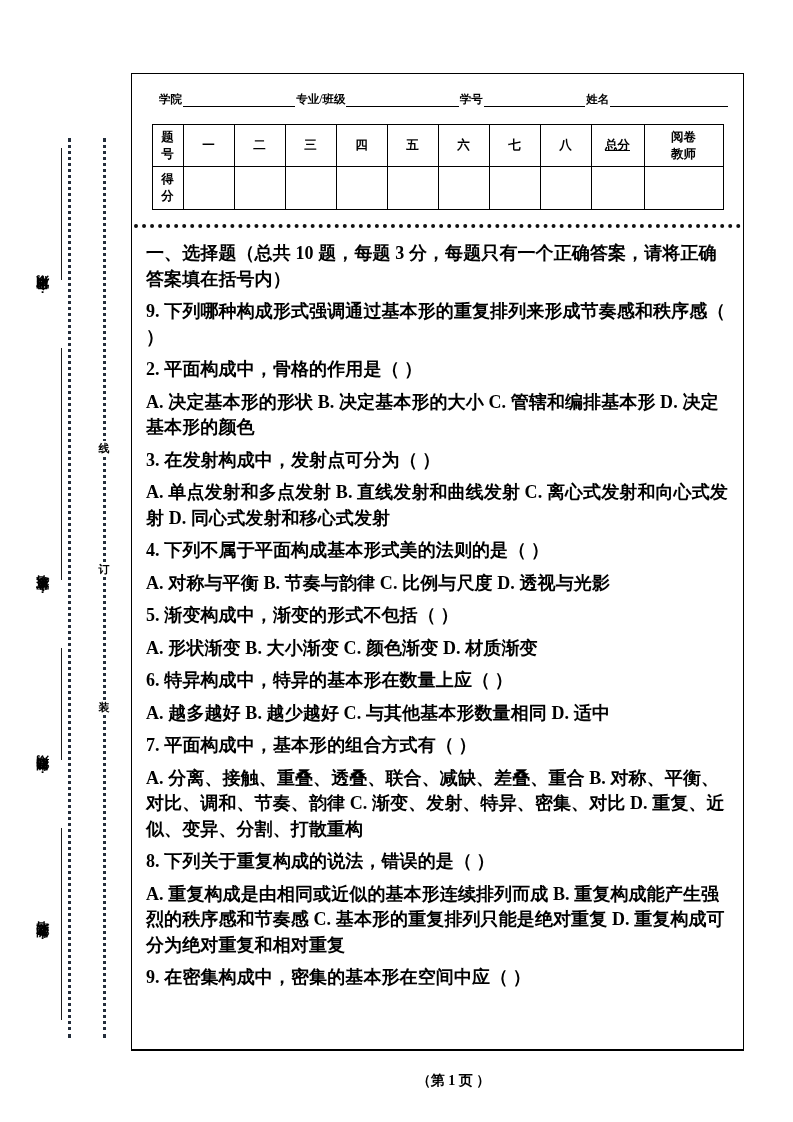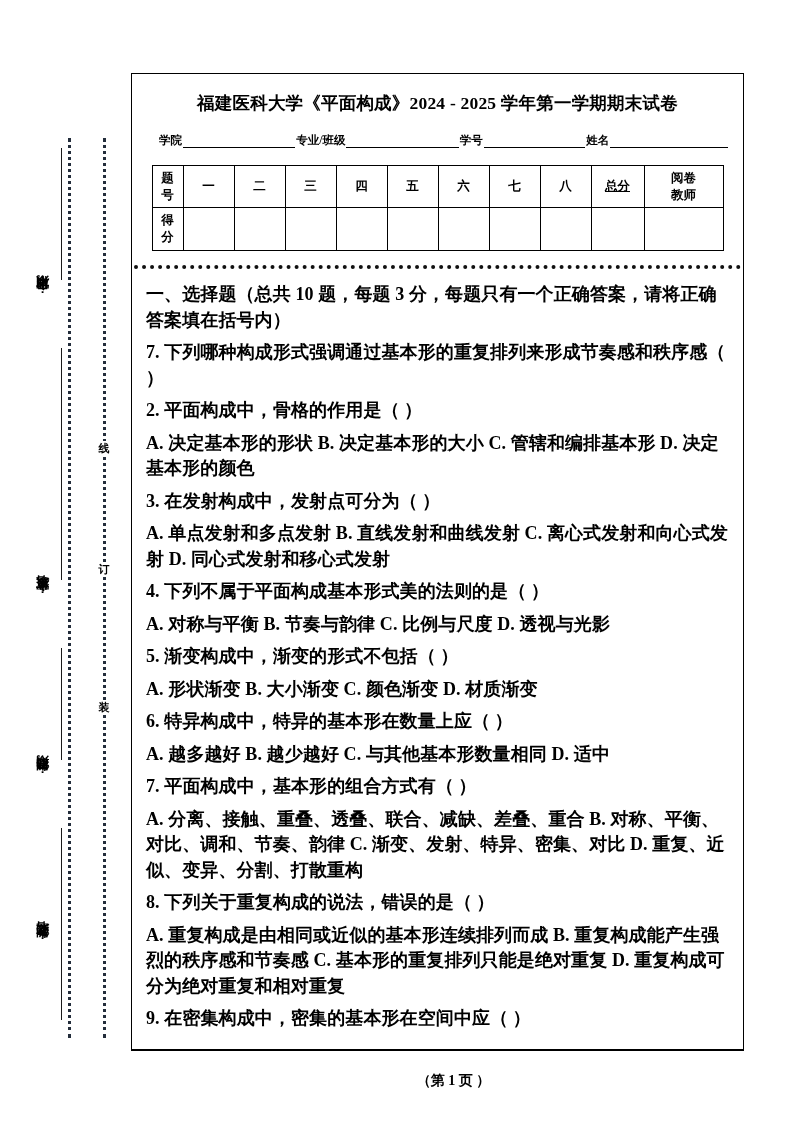--- a/index.html
+++ b/index.html
@@ -208,21 +208,20 @@
 
   <div class="rail outer"></div>
   <div class="rail inner"></div>
   <div class="rail-char r1">线</div>
   <div class="rail-char r2">订</div>
   <div class="rail-char r3">装</div>
 </div>
 
 <div class="frame">
 
-  <div class="paper-title">福建医科大学《平面构成》2024 - 2025 学年第一学期期末试卷</div>
 
   <div class="idline">
     <span class="lbl">学院</span>
     <span class="blank w1"></span>
     <span class="lbl">专业/班级</span>
     <span class="blank w2"></span>
     <span class="lbl">学号</span>
     <span class="blank w3"></span>
     <span class="lbl">姓名</span>
     <span class="blank w4"></span>
@@ -257,21 +256,21 @@
         <td></td>
       </tr>
     </tbody>
   </table>
 
   <div class="dotsep"></div>
 
   <div class="body">
     <p class="section-head">一、选择题（总共 10 题，每题 3 分，每题只有一个正确答案，请将正确答案填在括号内）</p>
 
-    <p class="qtext">7. 下列哪种构成形式强调通过基本形的重复排列来形成节奏感和秩序感（  ）</p>
+    <p class="qtext">9. 下列哪种构成形式强调通过基本形的重复排列来形成节奏感和秩序感（  ）</p>
 
     <p class="qtext">2. 平面构成中，骨格的作用是（  ）</p>
     <p class="qopts">A. 决定基本形的形状  B. 决定基本形的大小  C. 管辖和编排基本形  D. 决定基本形的颜色</p>
 
     <p class="qtext">3. 在发射构成中，发射点可分为（  ）</p>
     <p class="qopts">A. 单点发射和多点发射  B. 直线发射和曲线发射  C. 离心式发射和向心式发射  D. 同心式发射和移心式发射</p>
 
     <p class="qtext">4. 下列不属于平面构成基本形式美的法则的是（  ）</p>
     <p class="qopts">A. 对称与平衡  B. 节奏与韵律  C. 比例与尺度  D. 透视与光影</p>
 

